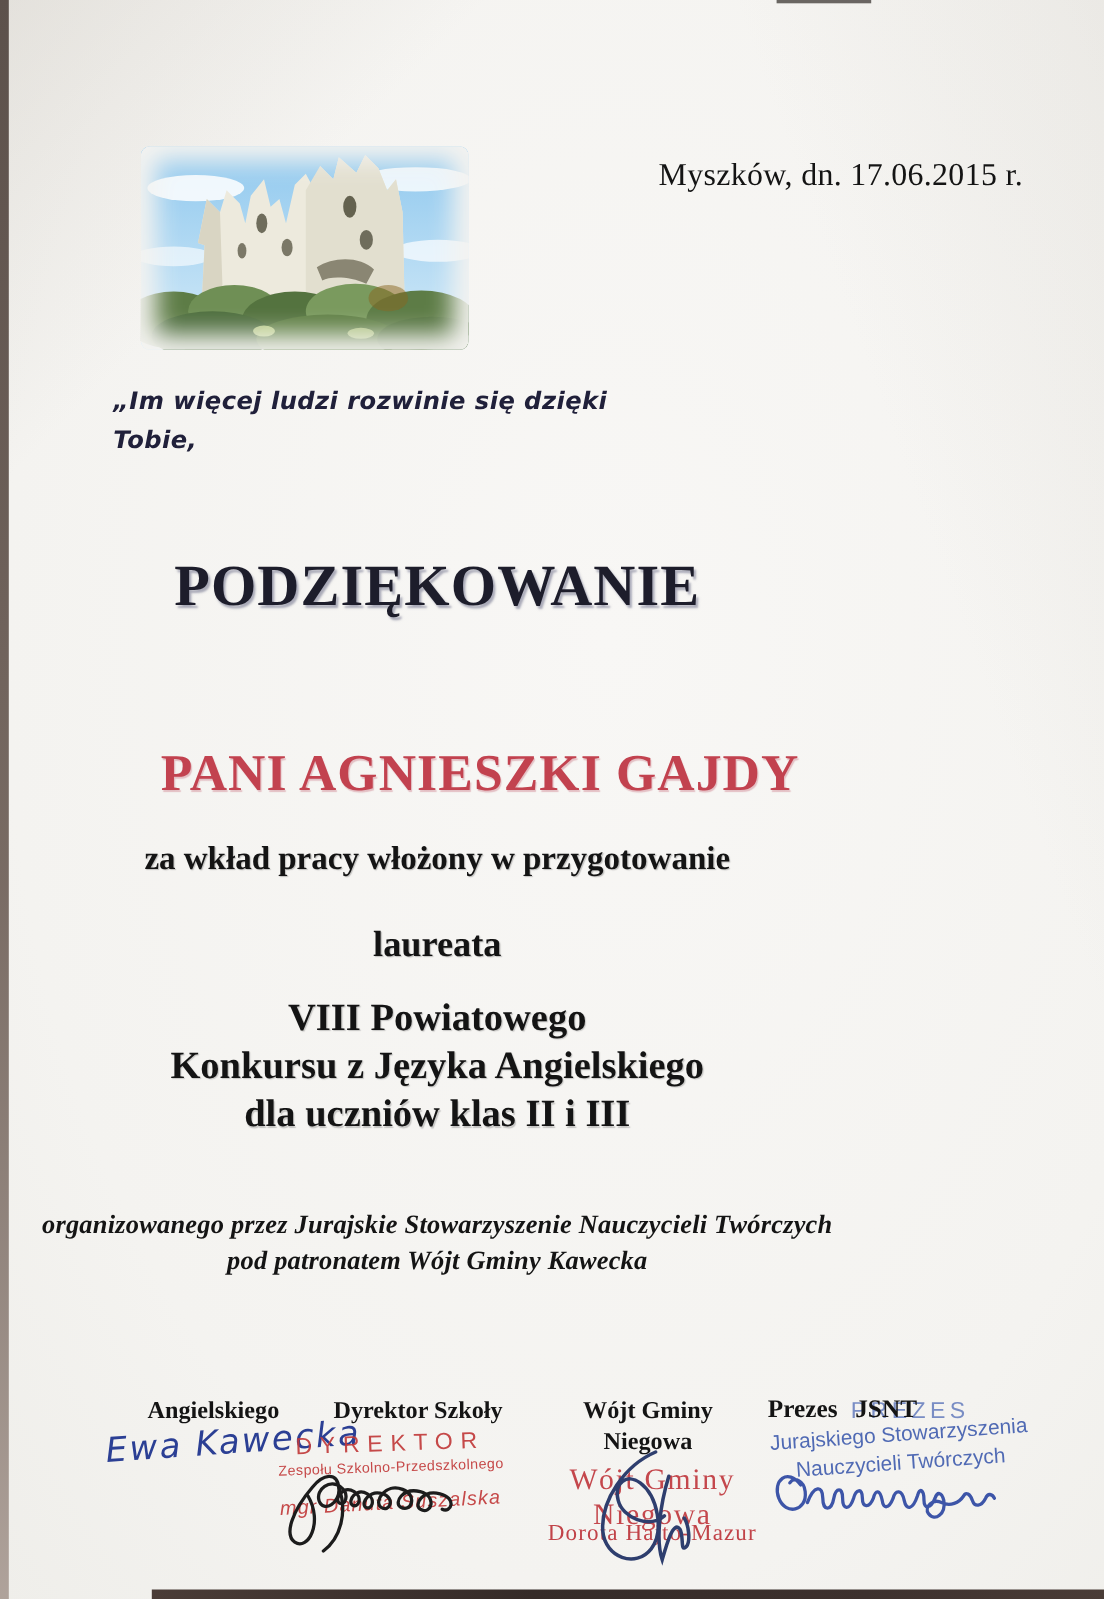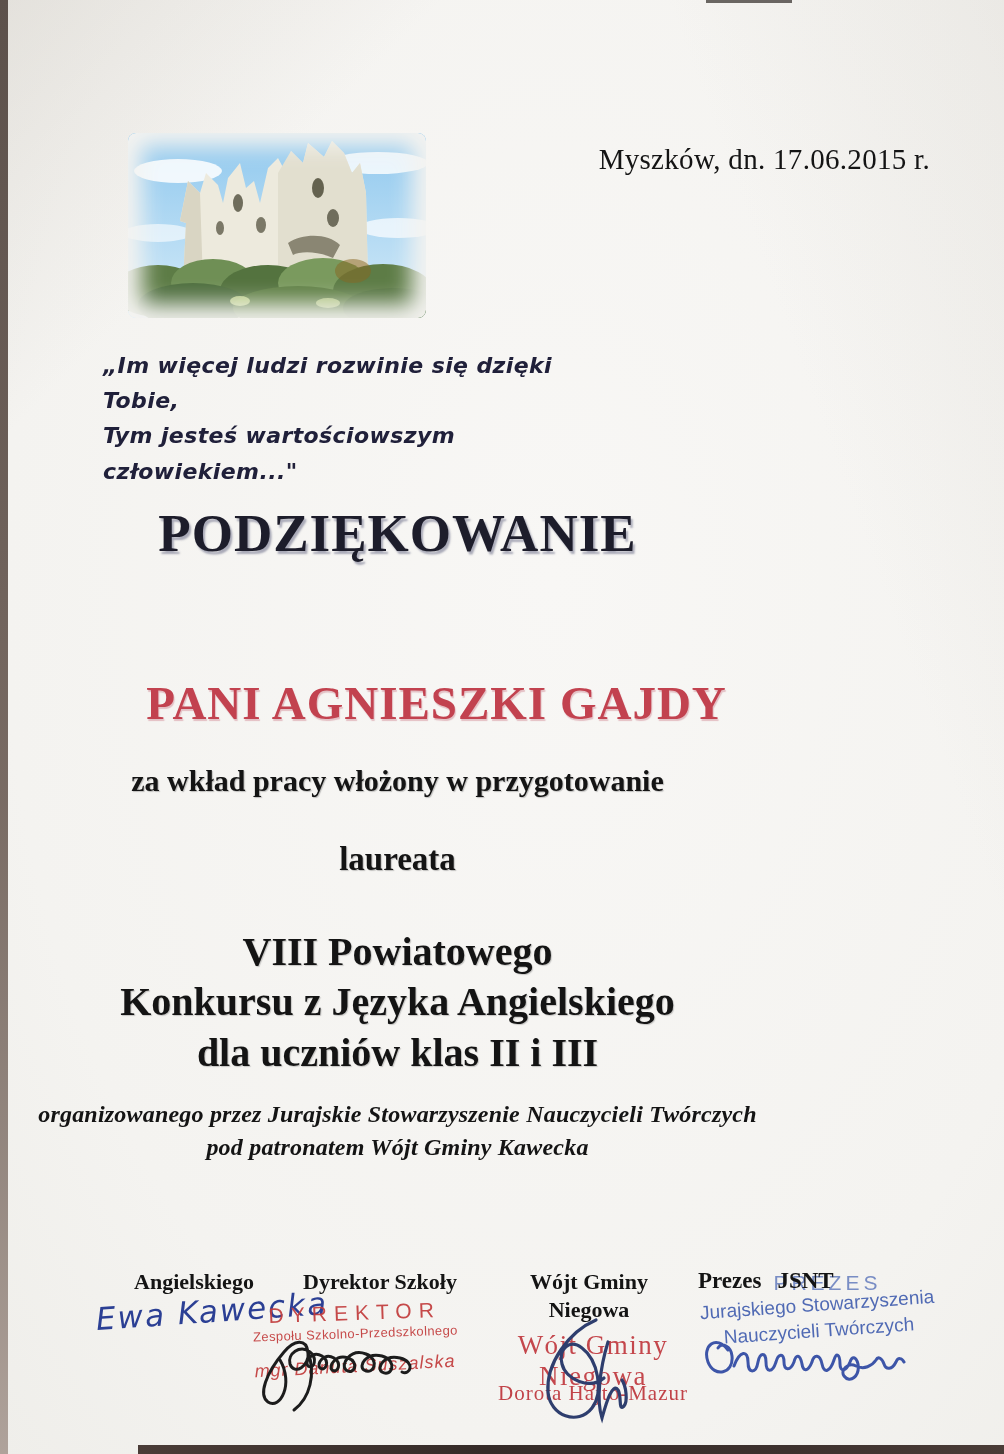--- a/index.html
+++ b/index.html
@@ -36,21 +36,21 @@
     font-family:"DejaVu Sans", sans-serif;font-style:italic;font-weight:bold;
     font-size:22px;line-height:1.6;color:#20203a;letter-spacing:.4px;margin-top:12px;}
 
   .title{top:503px;font-size:53px;font-weight:bold;letter-spacing:1px;color:#1d1d2b;
     text-shadow:2px 3px 2px rgba(105,108,135,.55);}
   .dla{top:608px;font-size:30px;}
   .recipient{top:676px;font-size:47px;font-weight:bold;color:#c2424f;letter-spacing:1px;
     text-shadow:1px 2px 1px rgba(205,125,138,.45);margin-left:39px;}
   .reason{top:764px;font-size:30px;font-weight:bold;text-shadow:1px 1px 1px rgba(90,90,90,.35);}
   .award{top:841px;font-size:33px;font-weight:bold;text-shadow:1px 1px 1px rgba(90,90,90,.35);}
-  .competition{top:903px;font-size:40px;font-weight:bold;line-height:1.26;text-shadow:1px 1px 1px rgba(90,90,90,.3);margin-top:24px;}
+  .competition{top:903px;font-size:35px;font-weight:bold;line-height:1.26;text-shadow:1px 1px 1px rgba(90,90,90,.3);}
   .organizer{top:1098px;font-size:24px;font-weight:bold;font-style:italic;line-height:1.38;letter-spacing:.2px;}
 
   
   .sig-label{font-size:22px;font-weight:bold;line-height:1.25;}
   .col-koordynator{left:110px;top:1268px;width:168px;text-align:center;}
   .col-dyrektor{left:290px;top:1268px;width:180px;text-align:center;}
   .col-wojt{left:505px;top:1268px;width:168px;text-align:center;}
   .col-prezes{left:698px;top:1268px;width:250px;text-align:left;}
 
   .ewa-sig{left:92px;top:1293px;width:240px;text-align:center;
@@ -134,21 +134,20 @@
       <ellipse cx="112" cy="168" rx="10" ry="5" fill="#cfe09a" opacity="0.8"></ellipse>
       <ellipse cx="200" cy="170" rx="12" ry="5" fill="#cfe09a" opacity="0.7"></ellipse>
     </svg>
     <div class="vignette"></div>
   </div>
 
   <div class="txt date">Myszków, dn. 17.06.2015 r.</div>
 
   <div class="txt quote">
     <div>„Im więcej ludzi rozwinie się dzięki Tobie,</div>
-    <div>Tym jesteś wartościowszym człowiekiem..."</div>
   </div>
 
   <div class="txt center title">PODZIĘKOWANIE</div>
   <div class="txt center recipient">PANI AGNIESZKI GAJDY</div>
   <div class="txt center reason">za wkład pracy włożony w przygotowanie</div>
   <div class="txt center award">laureata</div>
 
   <div class="txt center competition">
     <div>VIII Powiatowego</div>
     <div>Konkursu z Języka Angielskiego</div>

